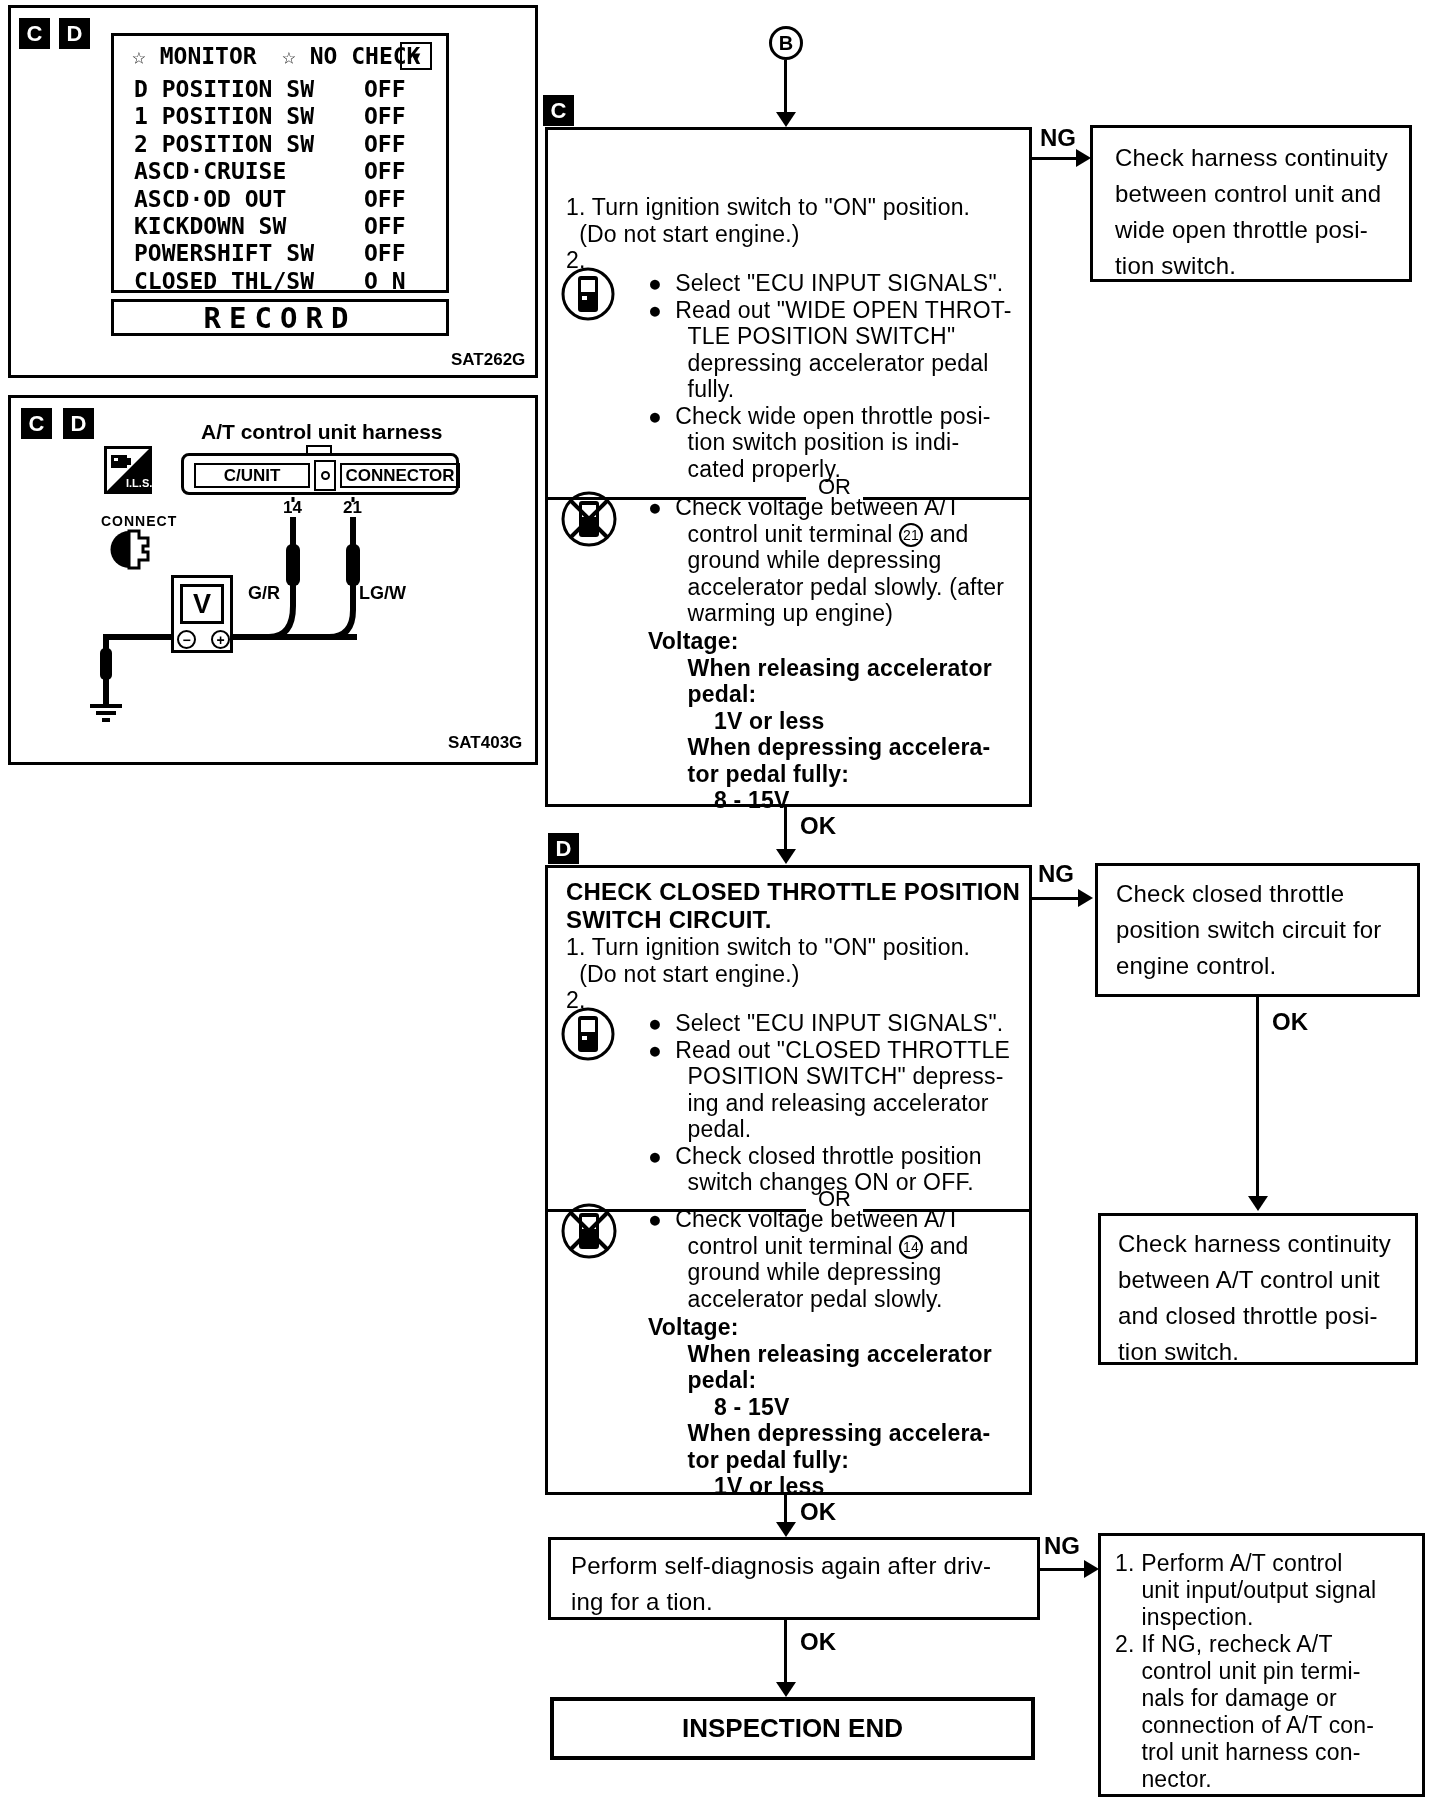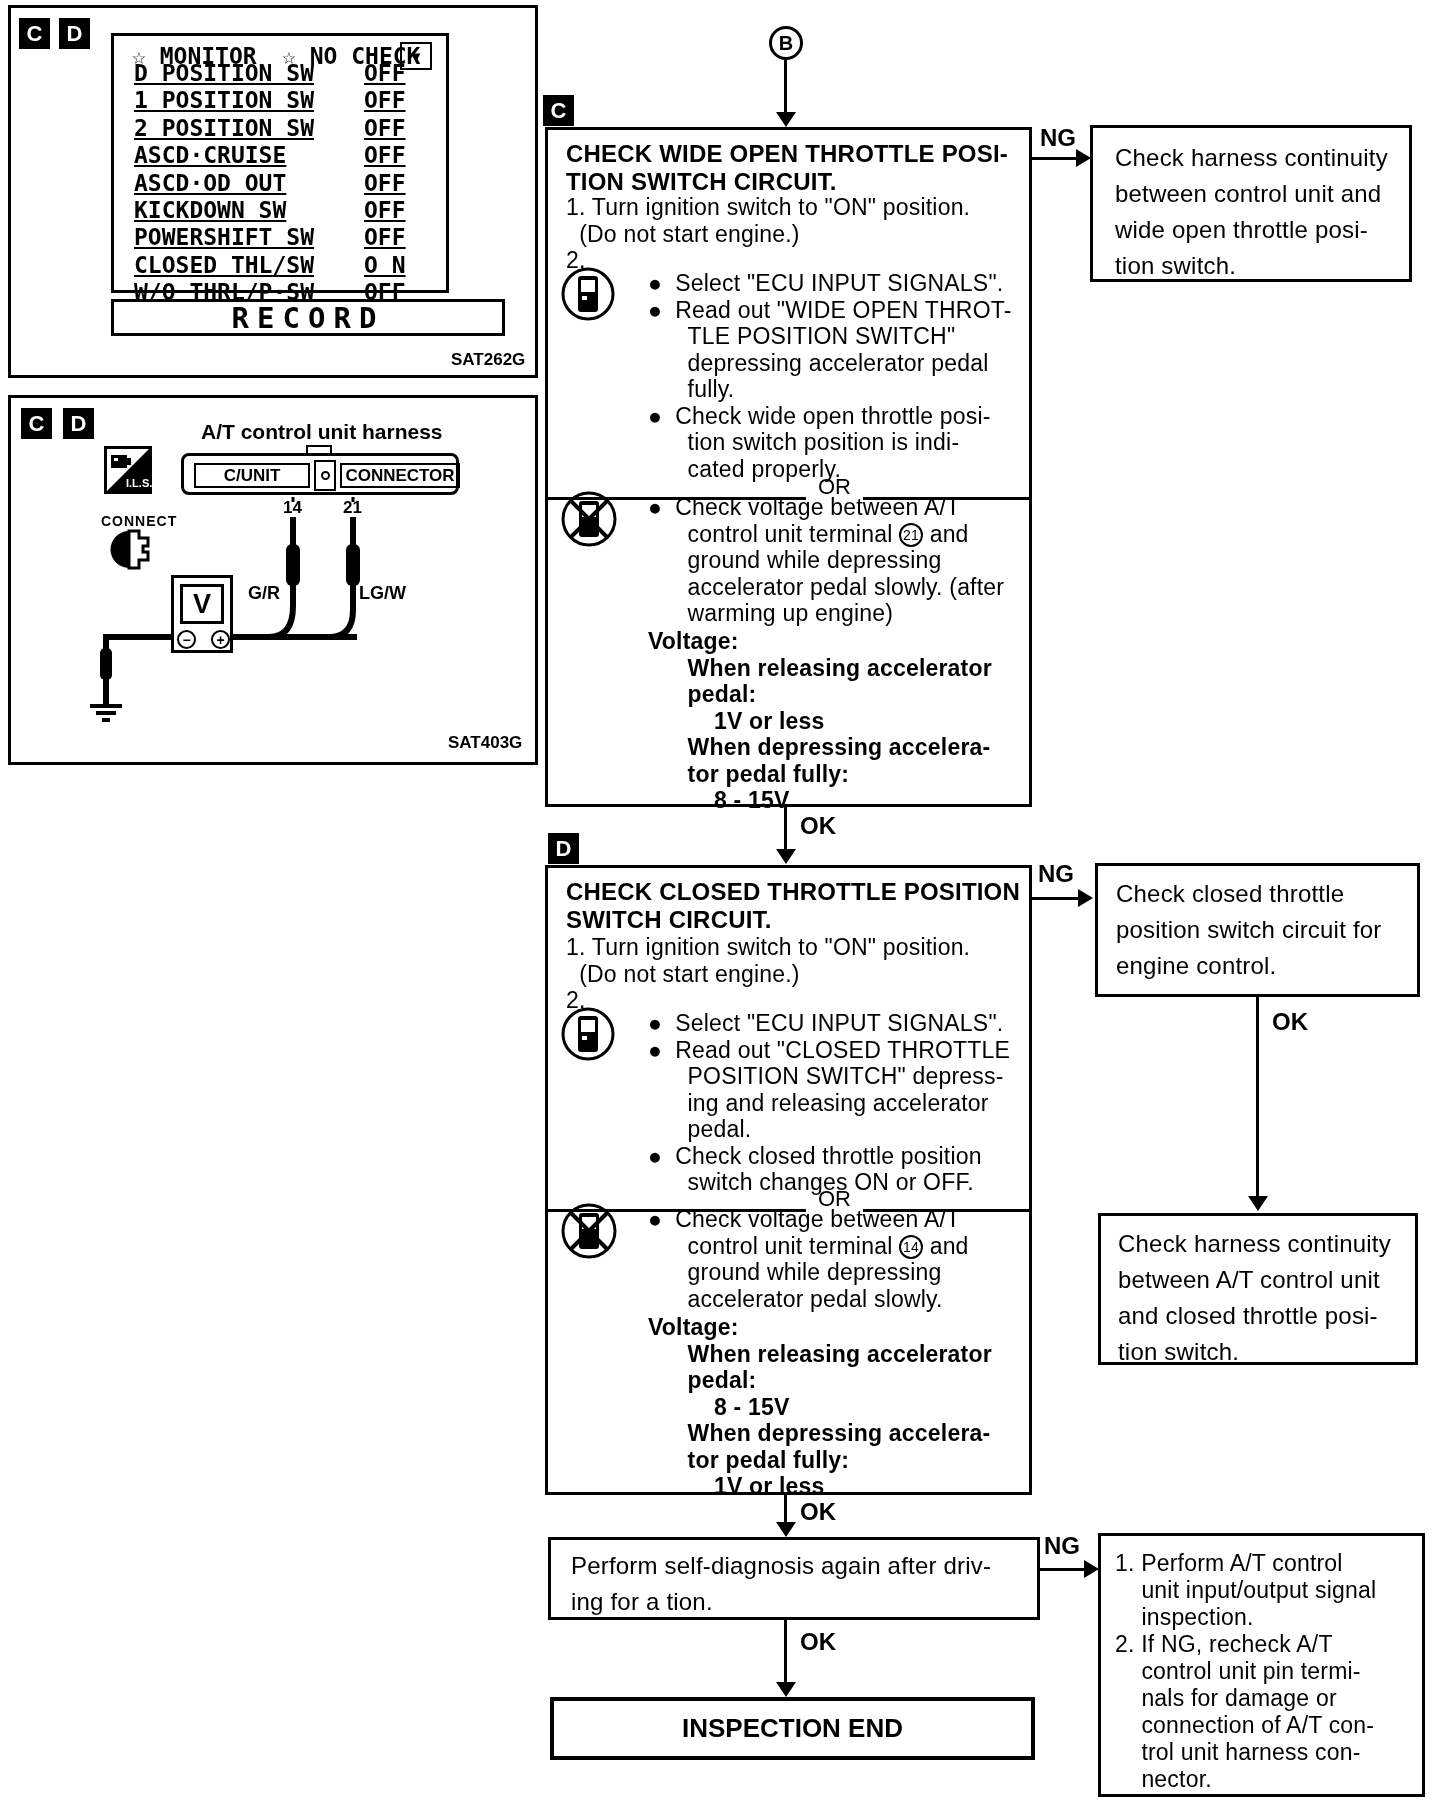--- a/index.html
+++ b/index.html
@@ -60,21 +60,21 @@
     <div class="tag" style="left:8px;top:10px;">C</div>
     <div class="tag" style="left:48px;top:10px;">D</div>
 
     <div class="box" style="left:100px;top:25px;width:338px;height:260px;border-width:3px;">
       <span class="abs mono" style="left:18px;top:7px;font-size:23px;">☆ MONITOR</span>
       <span class="abs mono" style="left:168px;top:7px;font-size:23px;">☆ NO CHECK</span>
       <div class="arrbtn" style="left:286px;top:6px;width:32px;height:28px;">
         <span>▼</span>
       </div>
 
-      <div class="abs mono" style="left:20px;top:24px;width:300px;text-decoration:underline;">
+      <div class="abs mono" style="left:20px;top:40px;width:300px;">
           <div class="mrow">
           <span class="l">D POSITION SW</span>
           <span class="v">OFF</span>
         </div>
           <div class="mrow">
           <span class="l">1 POSITION SW</span>
           <span class="v">OFF</span>
         </div>
           <div class="mrow">
           <span class="l">2 POSITION SW</span>
@@ -100,21 +100,21 @@
           <span class="l">CLOSED THL/SW</span>
           <span class="v">O N</span>
         </div>
           <div class="mrow">
           <span class="l">W/O THRL/P·SW</span>
           <span class="v">OFF</span>
         </div>
         </div>
     </div>
 
-    <div class="box record mono" style="left:100px;top:291px;width:394px;height:37px;">
+    <div class="box record mono" style="left:100px;top:291px;width:338px;height:37px;">
       <span>RECORD</span>
     </div>
 
     <span class="caption" style="left:440px;top:342px;">SAT262G</span>
   </div>
 
   <div class="box" style="left:8px;top:395px;width:530px;height:370px;">
 
     <svg class="abs" style="left:0;top:0;" width="524" height="364" viewBox="0 0 524 364">
       <path d="M282 99 V 104 M342 99 V 104" stroke="#000" stroke-width="3" fill="none"></path>
@@ -181,22 +181,20 @@
 
     <span class="caption" style="left:437px;top:335px;">SAT403G</span>
   </div>
 
   <div class="circle-conn" style="left:769px;top:26px;">B</div>
   <div class="vline" style="left:784px;top:60px;height:52px;"></div>
   <div class="arr-d" style="left:776px;top:112px;"></div>
 
   <div class="tag" style="left:543px;top:95px;">C</div>
   <div class="box" style="left:545px;top:127px;width:487px;height:680px;">
-    <div class="txt b" style="left:18px;top:10px;font-size:24px;line-height:28px;">CHECK WIDE OPEN THROTTLE POSI-
-TION SWITCH CIRCUIT.</div>
     <div class="txt" style="left:18px;top:64px;">1. Turn ignition switch to "ON" position.
   (Do not start engine.)
 2.</div>
 
     <svg class="abs" style="left:12px;top:136px;" width="56" height="56" viewBox="0 0 56 56">
       <circle cx="28" cy="28" r="25" fill="none" stroke="#000" stroke-width="3"></circle>
       <rect x="18" y="10" width="20" height="36" rx="3" fill="#000"></rect>
       <rect x="21" y="14" width="14" height="12" fill="#fff"></rect>
       <rect x="22" y="30" width="5" height="4" fill="#fff"></rect>
     </svg>

